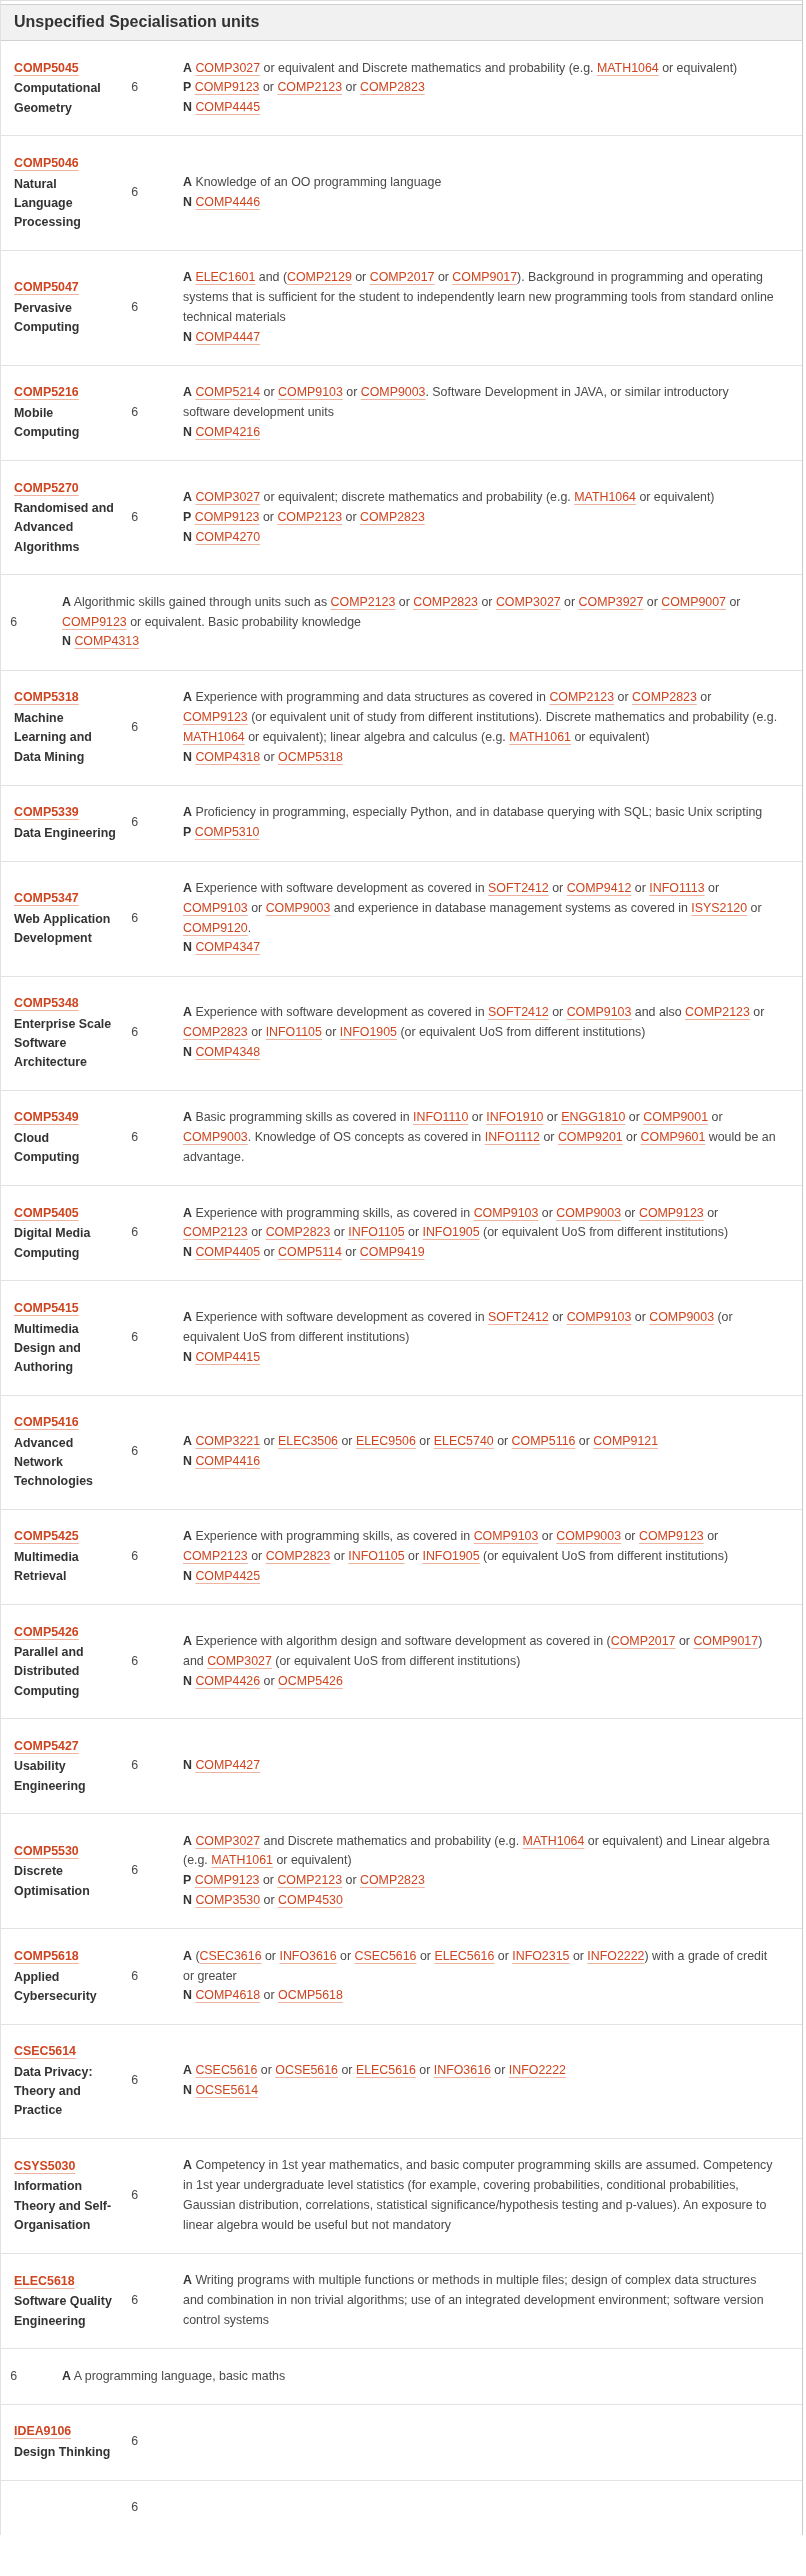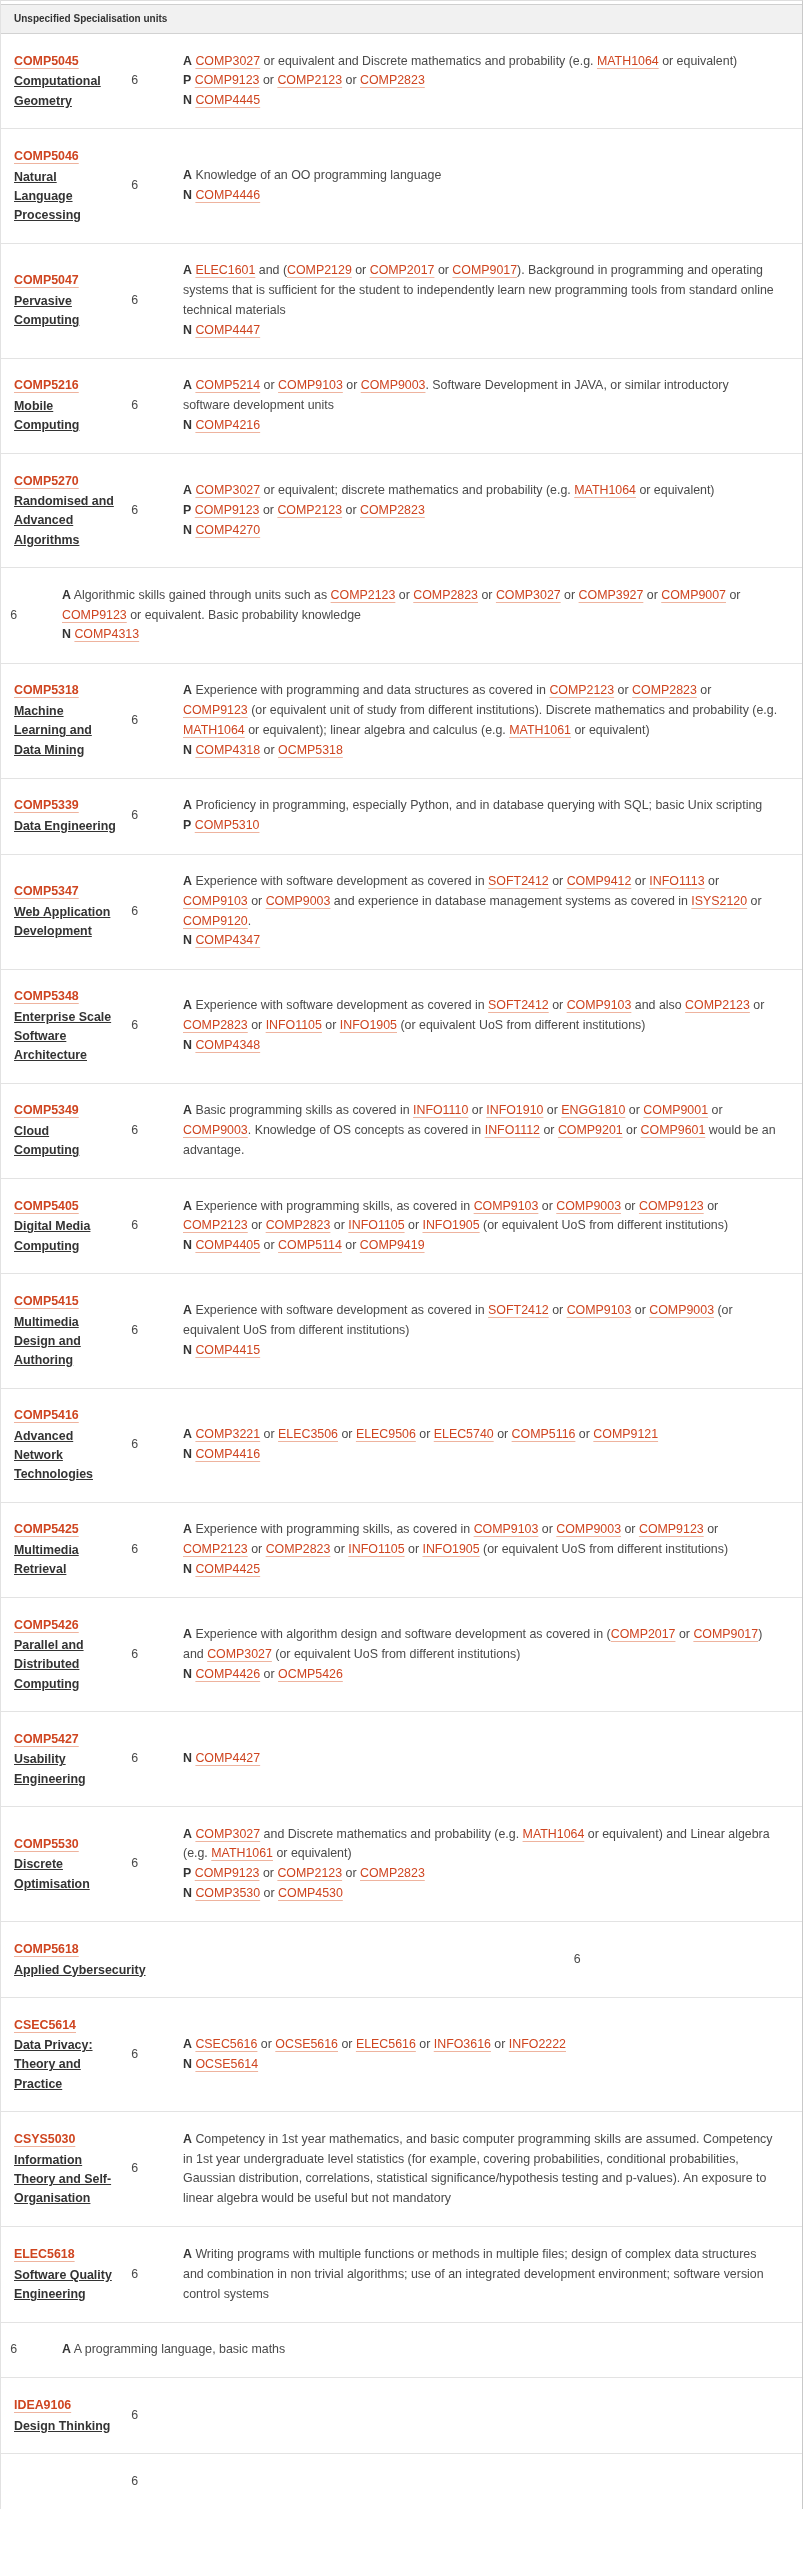--- a/index.html
+++ b/index.html
@@ -14,21 +14,21 @@
     width: 803px;
     border-left: 0.9px solid #e2e2e2;
     border-right: 0.9px solid #c9c9c9;
     border-top: 0.9px solid #dedede;
     background: #ffffff;
   }
   .pre-strip { height: 3.7px; background:#ffffff; border-bottom: 0.9px solid #cfcfcf; }
   .section-header {
     background: #f1f1f1;
     padding: 8.3px 13px 9.2px 13px;
-    font-size: 10px;
+    font-size: 16px;
     font-weight: bold;
     color: #333333;
     border-bottom: 0.9px solid #d2d2d2;
   }
   .row {
     display: table;
     table-layout: fixed;
     width: 100%;
     border-bottom: 0.9px solid #e3e3e3;
   }
@@ -64,21 +64,20 @@
     color: #cf4520;
     text-decoration-color: #eeb39e;
     text-underline-offset: 2.8px;
     cursor: pointer;
     margin-bottom: 0.9px;
   }
   .uname {
     font-weight: bold;
     color: #333333;
     line-height: 1.55;
-    text-decoration: underline;
   }
   .rline { min-height: 9.2px; }
   .rline strong { color: #333333; }
   a.rlink {
     color: #cf4520;
     text-decoration: underline;
     text-decoration-color: #eeb39e;
     text-underline-offset: 2.8px;
     cursor: pointer;
   }
@@ -304,20 +303,24 @@
           <div class="rline"><strong>N</strong> <a class="rlink" href="#">COMP3530</a> or <a class="rlink" href="#">COMP4530</a></div>
         </div>
   </div>
 
   <div class="row">
     <div class="cell code-cell">
       <a class="code" href="#">COMP5618</a>
       <div class="uname">Applied Cybersecurity</div>
     </div>
     <div class="cell credit-cell">6</div>
+    <div class="cell req-cell">
+          <div class="rline"><strong>A</strong> (<a class="rlink" href="#">CSEC3616</a> or <a class="rlink" href="#">INFO3616</a> or <a class="rlink" href="#">CSEC5616</a> or <a class="rlink" href="#">ELEC5616</a> or <a class="rlink" href="#">INFO2315</a> or <a class="rlink" href="#">INFO2222</a>) with a grade of credit or greater</div>
+          <div class="rline"><strong>N</strong> <a class="rlink" href="#">COMP4618</a> or <a class="rlink" href="#">OCMP5618</a></div>
+        </div>
   </div>
 
   <div class="row">
     <div class="cell code-cell">
       <a class="code" href="#">CSEC5614</a>
       <div class="uname">Data Privacy: Theory and Practice</div>
     </div>
     <div class="cell credit-cell">6</div>
     <div class="cell req-cell">
           <div class="rline"><strong>A</strong> <a class="rlink" href="#">CSEC5616</a> or <a class="rlink" href="#">OCSE5616</a> or <a class="rlink" href="#">ELEC5616</a> or <a class="rlink" href="#">INFO3616</a> or <a class="rlink" href="#">INFO2222</a></div>

